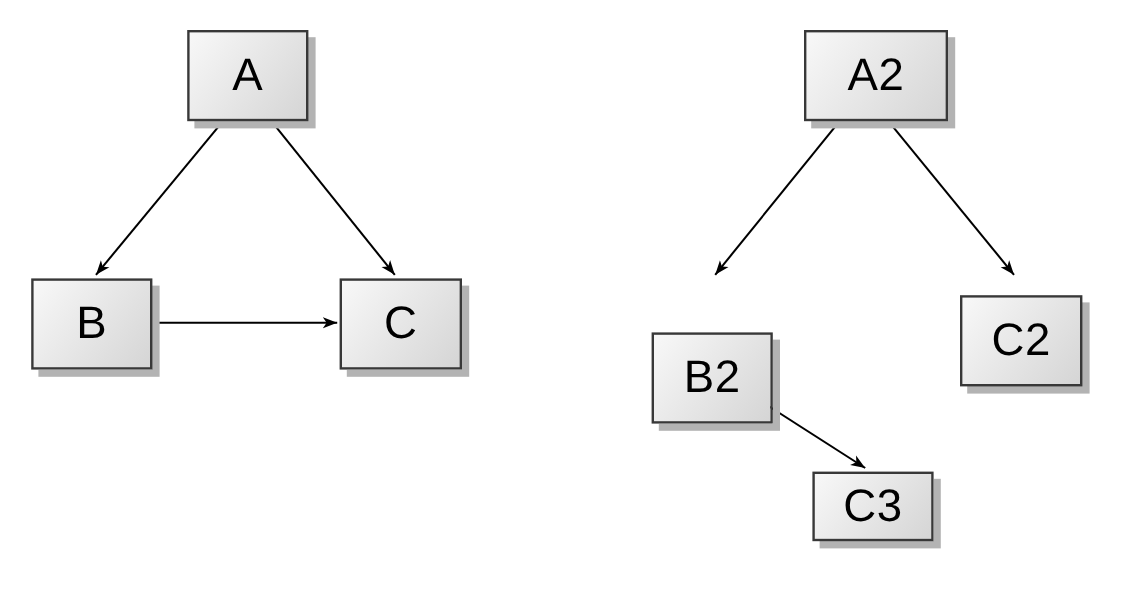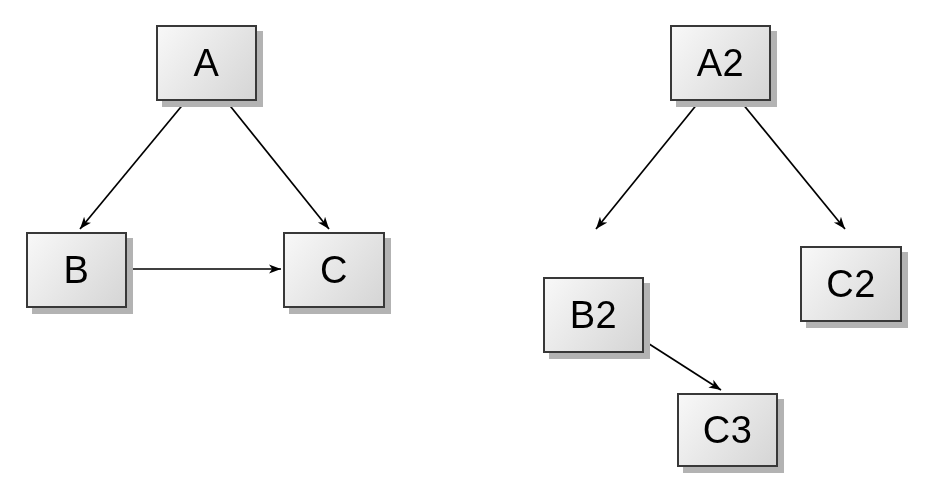--- a/index.html
+++ b/index.html
@@ -68,26 +68,26 @@
   <div>
       <div class="node" style="left: 156px; top: 25px; width: 101px; height: 76px;">
         <span class="node-label">A</span>
       </div>
       <div class="node" style="left: 26px; top: 232px; width: 101px; height: 76px;">
         <span class="node-label">B</span>
       </div>
       <div class="node" style="left: 283px; top: 232px; width: 102px; height: 76px;">
         <span class="node-label">C</span>
       </div>
-      <div class="node" style="left: 670px; top: 25px; width: 101px; height: 76px;">
+      <div class="node" style="left: 670px; top: 25px; width: 120px; height: 76px;">
         <span class="node-label">A2</span>
       </div>
       <div class="node" style="left: 543px; top: 232px; width: 101px; height: 76px; margin-top: 45px;">
         <span class="node-label">B2</span>
       </div>
       <div class="node" style="left: 800px; top: 232px; width: 102px; height: 76px; margin-top: 14px;">
         <span class="node-label">C2</span>
       </div>
-      <div class="node" style="left: 677px; top: 393px; width: 101px; height: 74px;">
+      <div class="node" style="left: 677px; top: 393px; width: 101px; height: 58px;">
         <span class="node-label">C3</span>
       </div>
     </div>
 </div>
 
 </body></html>

